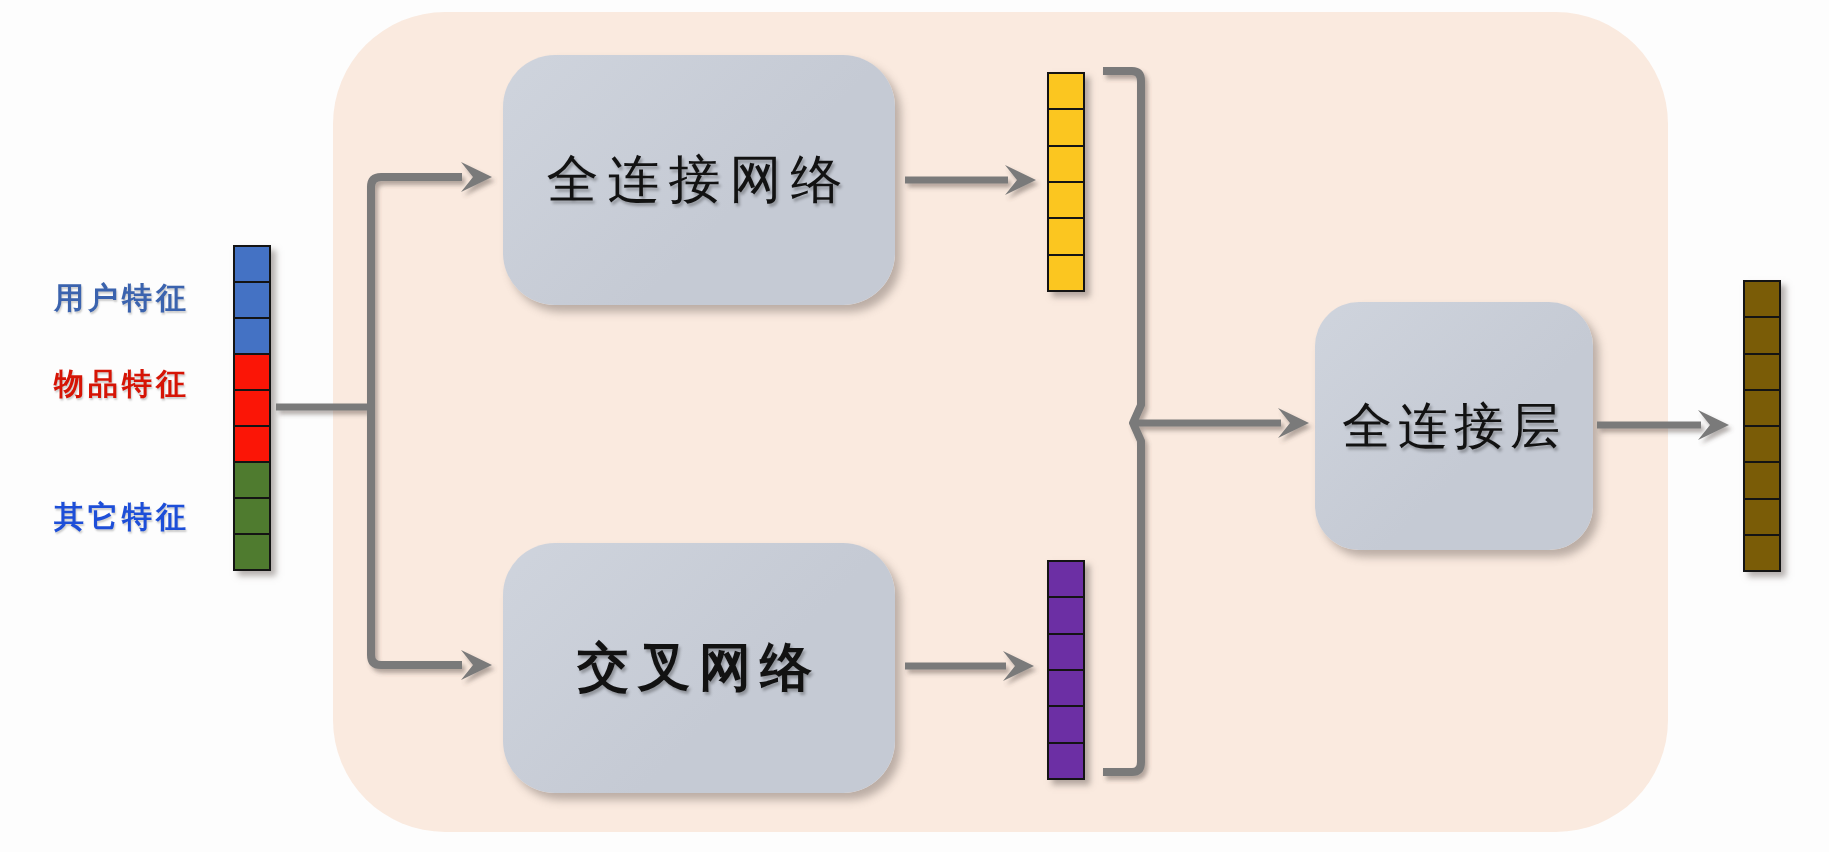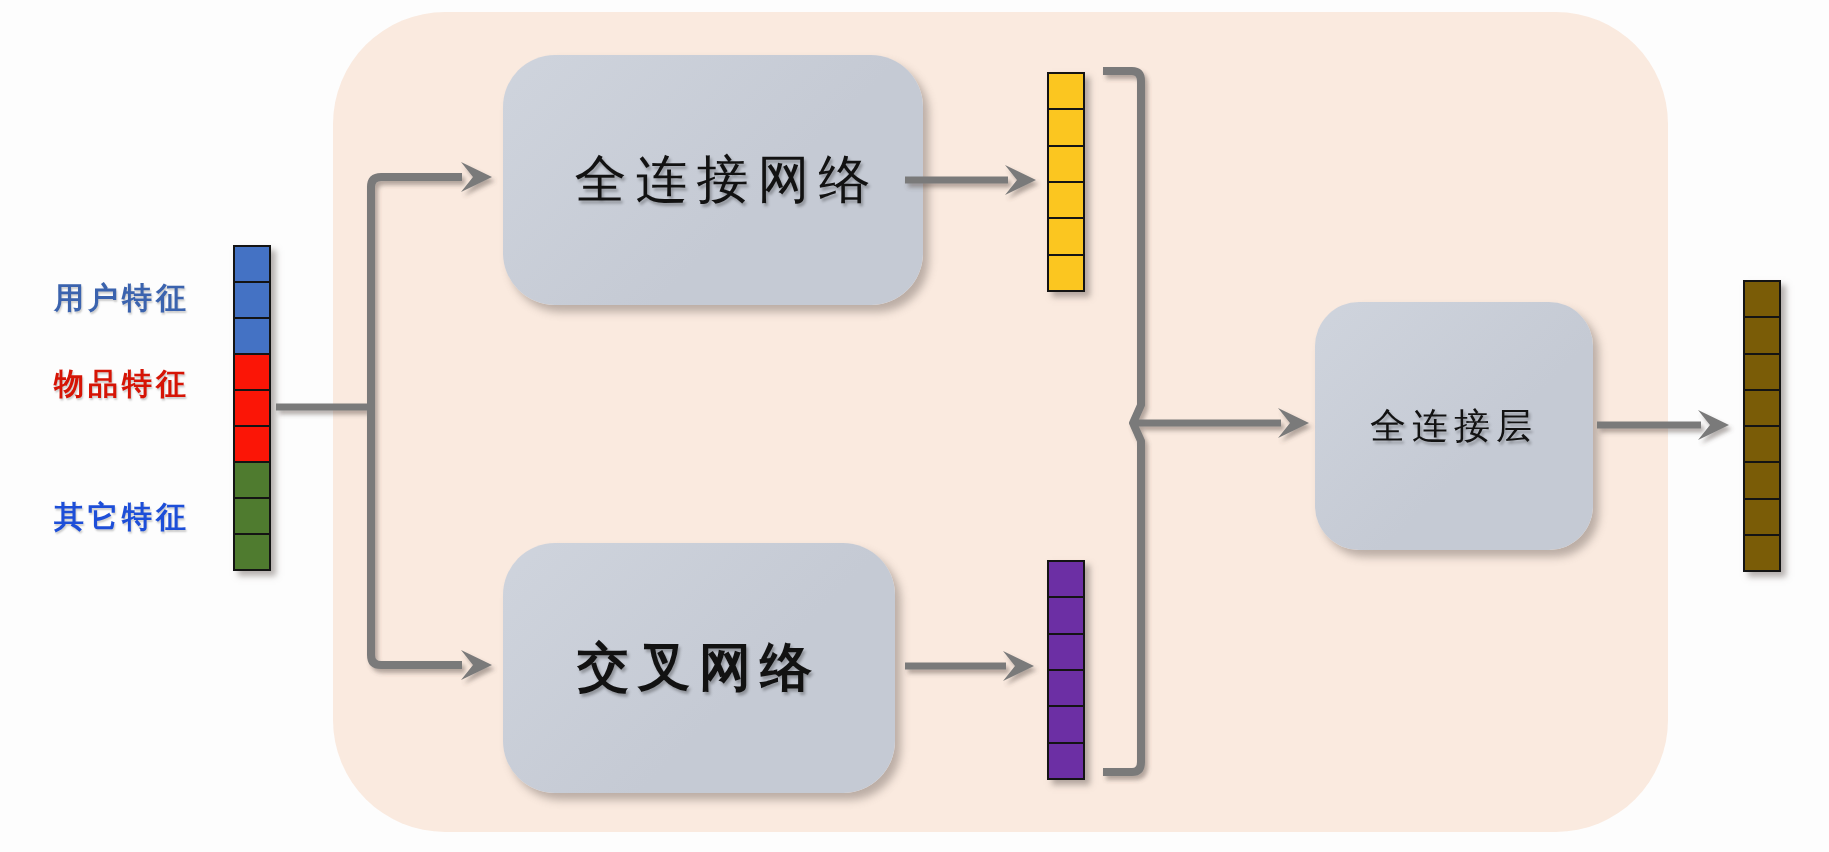--- a/index.html
+++ b/index.html
@@ -17,24 +17,24 @@
     position:absolute;display:flex;align-items:center;justify-content:center;
     background:linear-gradient(135deg,var(--box-fill-light,#ced3dc) 0%,var(--box-fill,#c6cbd5) 60%);
     border-radius:52px;
     box-shadow:6px 7px 9px rgba(110,100,95,.45);
   }
   .gbox .lbl{
     color:var(--box-text,#121212);
     font-size:52px;letter-spacing:9px;white-space:nowrap;
     text-shadow:2px 3px 3px rgba(0,0,0,.28);
   }
-  #box-deep {left:503px;top:55px; width:392px;height:250px;padding-left:28px;}
+  #box-deep {left:503px;top:55px; width:392px;height:250px;}
   #box-cross{left:503px;top:543px;width:392px;height:250px;font-weight:bold;}
   #box-final{left:1315px;top:302px;width:278px;height:248px;border-radius:44px;}
-  #box-final .lbl{font-size:36px;letter-spacing:6px;text-align:right;}
+  #box-final .lbl{font-size:50px;letter-spacing:6px;text-align:right;}
   
   .vec{
     position:absolute;display:flex;flex-direction:column;
     border:2px solid var(--cell-border,#141414);
     box-shadow:5px 5px 6px rgba(110,100,95,.5);
     box-sizing:border-box;background:#fff;
   }
   .vec .cell{flex:1;border-top:2px solid var(--cell-border,#141414);}
   .vec .cell:first-child{border-top:none;}
   #vec-input {left:233px; top:245px;width:38px;height:326px;}

